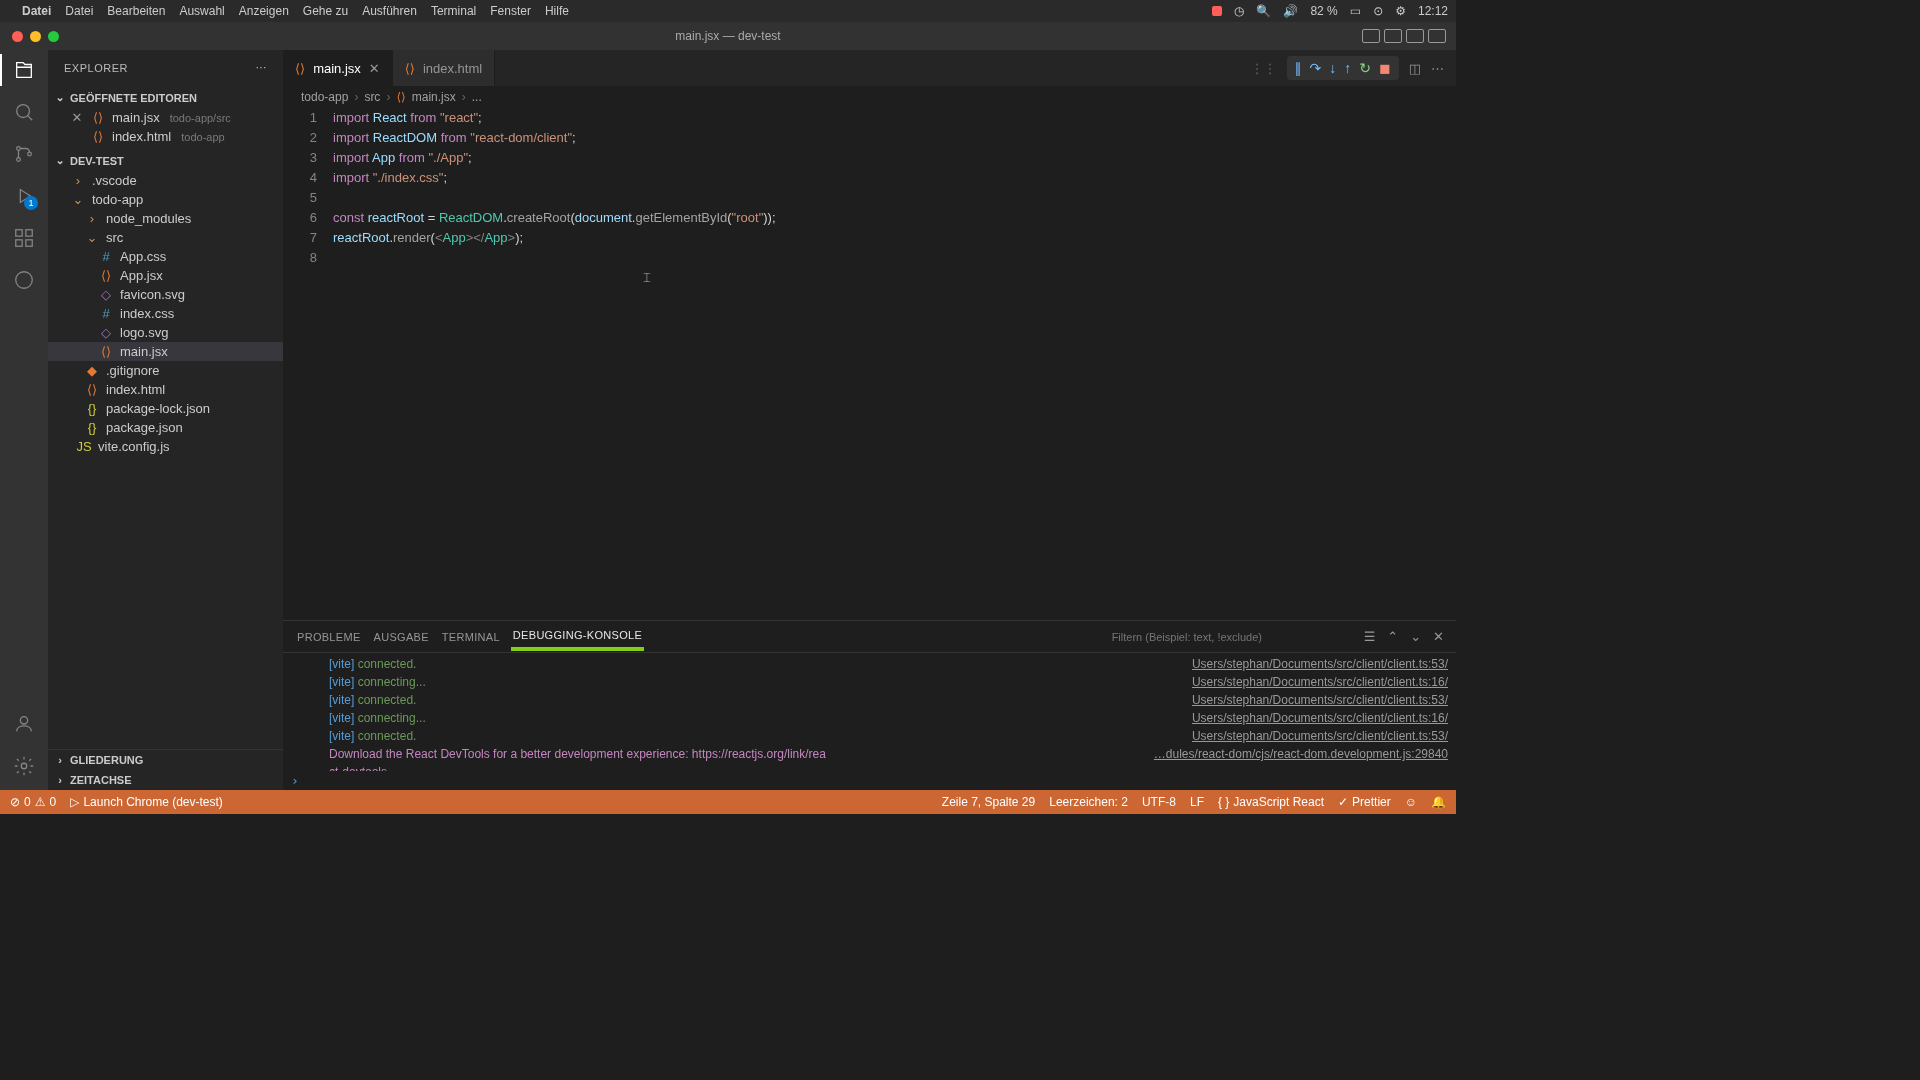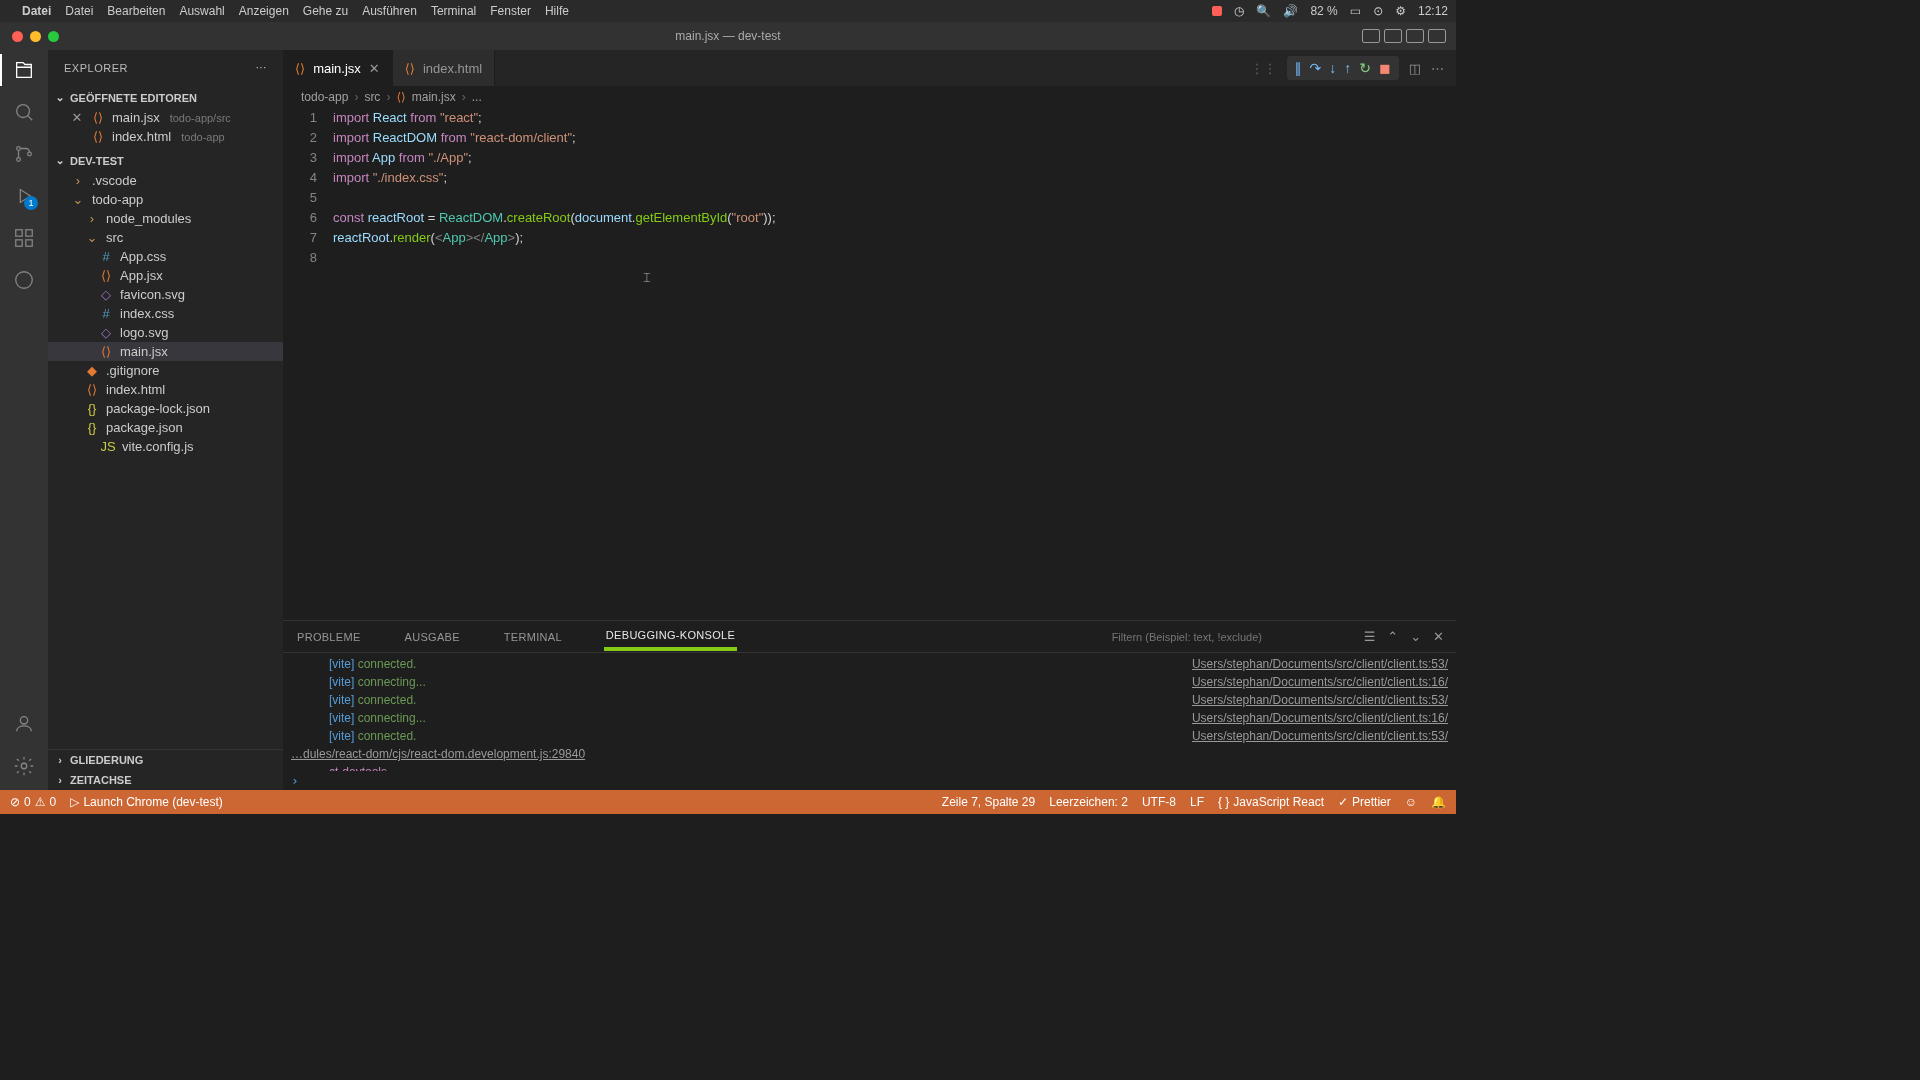--- a/index.html
+++ b/index.html
@@ -39,25 +39,25 @@
 .tab .fi{font-size:13px;}
 .tabs-right{margin-left:auto;display:flex;align-items:center;padding-right:12px;gap:10px;}
 .debug-ctrl{display:flex;gap:8px;align-items:center;background:#333;padding:4px 8px;border-radius:4px;}
 .debug-ctrl span{cursor:pointer;font-size:14px;}
 .dc-pause{color:#75beff;}.dc-step{color:#75beff;}.dc-restart{color:#89d185;}.dc-stop{color:#f48771;}
 .breadcrumbs{height:22px;display:flex;align-items:center;padding:0 18px;gap:6px;color:#a0a0a0;font-size:12px;}
 .breadcrumbs .sep{color:#666;}
 .code-area{flex:1;display:flex;font-family:Menlo,Monaco,monospace;font-size:13px;line-height:20px;position:relative;}
 .gutter{width:50px;text-align:right;color:#858585;padding-right:16px;user-select:none;}
 .code{flex:1;white-space:pre;color:#d4d4d4;}
-.kw{color:#c586c0;}.st{color:#ce9178;}.fn{color:#84cc16;}.cl{color:#4ec9b0;}.vr{color:#9cdcfe;}.tg{color:#808080;}.tgc{color:#4ec9b0;}
+.kw{color:#c586c0;}.st{color:#ce9178;}.fn{color:#a3a3a3;}.cl{color:#4ec9b0;}.vr{color:#9cdcfe;}.tg{color:#808080;}.tgc{color:#4ec9b0;}
 .minimap{width:80px;background:#1e1e1e;}
 .cursor{display:inline-block;width:12px;height:18px;color:#aeafad;position:absolute;}
 .panel{height:170px;border-top:1px solid #333;display:flex;flex-direction:column;}
-.panel-tabs{height:32px;display:flex;align-items:center;padding:0 12px;gap:40px;border-bottom:1px solid #333;}
+.panel-tabs{height:32px;display:flex;align-items:center;padding:0 12px;gap:9px;border-bottom:1px solid #333;}
 .ptab{color:#969696;cursor:pointer;font-size:11px;letter-spacing:0.3px;padding:6px 2px;}
 .ptab.active{color:#e7e7e7;border-bottom:4px solid #84cc16;}
 .panel-right{margin-left:auto;display:flex;align-items:center;gap:12px;}
 .panel-filter{background:transparent;border:none;color:#969696;font-size:11px;width:240px;outline:none;}
 .panel-body{flex:1;overflow:hidden;font-family:Menlo,Monaco,monospace;font-size:12px;line-height:18px;padding:2px 8px;}
 .console-line{display:flex;}
 .cl-left{flex:1;white-space:pre;padding-left:38px;}
 .cl-right{color:#999;text-decoration:underline;white-space:nowrap;}
 .cb{color:#569cd6;}.cg{color:#6a9955;}.cp{color:#c586c0;}
 .statusbar{height:24px;background:#cc6633;color:#fff;display:flex;align-items:center;padding:0 10px;font-size:12px;gap:14px;}
@@ -246,21 +246,21 @@
             <span>index.html</span>
           </div>
           <div class="tree-item" style="padding-left: 36px;">
             <span class="fi fi-json">{}</span>
             <span>package-lock.json</span>
           </div>
           <div class="tree-item" style="padding-left: 36px;">
             <span class="fi fi-json">{}</span>
             <span>package.json</span>
           </div>
-          <div class="tree-item" style="padding-left: 52px;">
+          <div class="tree-item" style="padding-left: 28px;">
             <span class="fi fi-js">JS</span>
             <span>vite.config.js</span>
           </div>
         </div>
     </div>
     <div class="sect-bottom">
       <div class="sect-head">
           <span class="chev">›</span>
           <span>GLIEDERUNG</span>
         </div>
@@ -351,20 +351,21 @@
           </div>
           <div class="console-line">
             <span class="cl-left"><span class="cb">[vite]</span><span class="cg"> connecting...</span></span>
             <span class="cl-right">Users/stephan/Documents/src/client/client.ts:16/</span>
           </div>
           <div class="console-line">
             <span class="cl-left"><span class="cb">[vite]</span><span class="cg"> connected.</span></span>
             <span class="cl-right">Users/stephan/Documents/src/client/client.ts:53/</span>
           </div>
           <div class="console-line">
+            <span class="cl-left"><span class="cp">Download the React DevTools for a better development experience: https://reactjs.org/link/rea</span></span>
             <span class="cl-right">…dules/react-dom/cjs/react-dom.development.js:29840</span>
           </div>
           <div class="console-line">
             <span class="cl-left"><span class="cp">ct-devtools</span></span>
             <span class="cl-right"></span>
           </div>
         </div>
       <div style="padding:2px 8px;color:#569cd6;font-family:Menlo,monospace">›</div>
     </div>
   </div>

